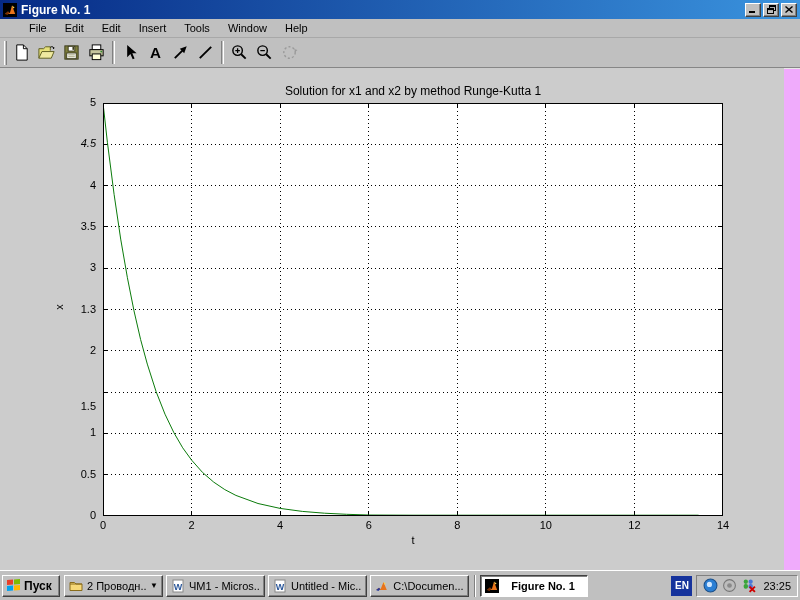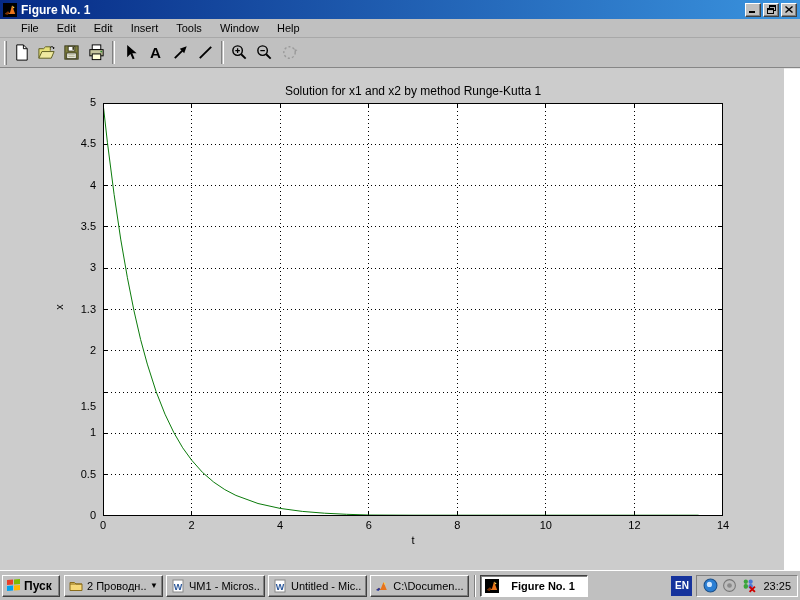--- a/index.html
+++ b/index.html
@@ -1,19 +1,19 @@
 <!DOCTYPE html>
 <html><head>
 <meta charset="utf-8">
 <style>
   html,body{margin:0;padding:0;background:#555;}
   *{box-sizing:border-box;}
   #screen{
     position:relative;width:800px;height:600px;overflow:hidden;
-    background:#ffffff;font-family:"Liberation Sans",sans-serif;
+    background:#f0abfc;font-family:"Liberation Sans",sans-serif;
     -webkit-font-smoothing:none;
   }
   
   #titlebar{
     position:absolute;top:0;left:0;width:800px;height:19px;
     background:linear-gradient(to right,#062a85,#3a93de);
     display:flex;align-items:center;padding:0 3px;
   }
   #titlebar .app-icon{width:14px;height:14px;margin-right:4px;flex:none;}
   #titlebar .title-text{color:#fff;font-size:12px;font-weight:bold;flex:1;
@@ -21,21 +21,21 @@
   .winbtn{
     width:16px;height:14px;background:#c0c0c0;flex:none;margin-left:2px;
     border-top:1px solid #fff;border-left:1px solid #fff;
     border-right:1px solid #404040;border-bottom:1px solid #404040;
     box-shadow:inset -1px -1px 0 #808080;
     display:flex;align-items:center;justify-content:center;padding:0;
   }
   
   #menubar{
     position:absolute;top:19px;left:0;width:800px;height:19px;
-    background:#c0c0c0;display:flex;align-items:center;padding:0 12px;
+    background:#c0c0c0;display:flex;align-items:center;padding:0 20px;
     border-bottom:1px solid #a8a8a8;
   }
   .menu-item{font-size:11px;color:#000;padding:2px 9px;cursor:default;}
   
   #toolbar{
     position:absolute;top:38px;left:0;width:800px;height:30px;
     background:#c0c0c0;display:flex;align-items:center;padding:0 2px;
     border-bottom:1px solid #868686;box-shadow:0 1px 0 #e8e8e8;
   }
   .grip{width:3px;height:24px;margin:0 2px;
@@ -308,21 +308,21 @@
       <span class="xtick-label" style="left: 708px;">14</span>
       <span class="ytick-label" style="top: 441px;">0</span>
       <span class="ytick-label" style="top: 399.7px;">0.5</span>
       <span class="ytick-label" style="top: 358.4px;">1</span>
       <span class="ytick-label" style="top: 332px;">1.5</span>
       <span class="ytick-label" style="top: 275.8px;">2</span>
       <span class="ytick-label" style="top: 234.5px;">1.3</span>
       <span class="ytick-label" style="top: 193.2px;">3</span>
       <span class="ytick-label" style="top: 151.9px;">3.5</span>
       <span class="ytick-label" style="top: 110.6px;">4</span>
-      <span class="ytick-label" style="top: 69.3px;">4.5</span>
+      <span class="ytick-label" style="top: 69.3px; font-style: italic;">4.5</span>
       <span class="ytick-label" style="top: 28px;">5</span>
     </div>
 
   <div id="taskbar">
     <button id="start-button" class="tb-raised">
       <span>
         <svg width="14" height="13" viewBox="0 0 14 13">
             <g transform="skewY(-4)">
               <rect x="0" y="2" width="6" height="5" fill="#e8402a"></rect>
               <rect x="7" y="2" width="6" height="5" fill="#7fbc00"></rect>

